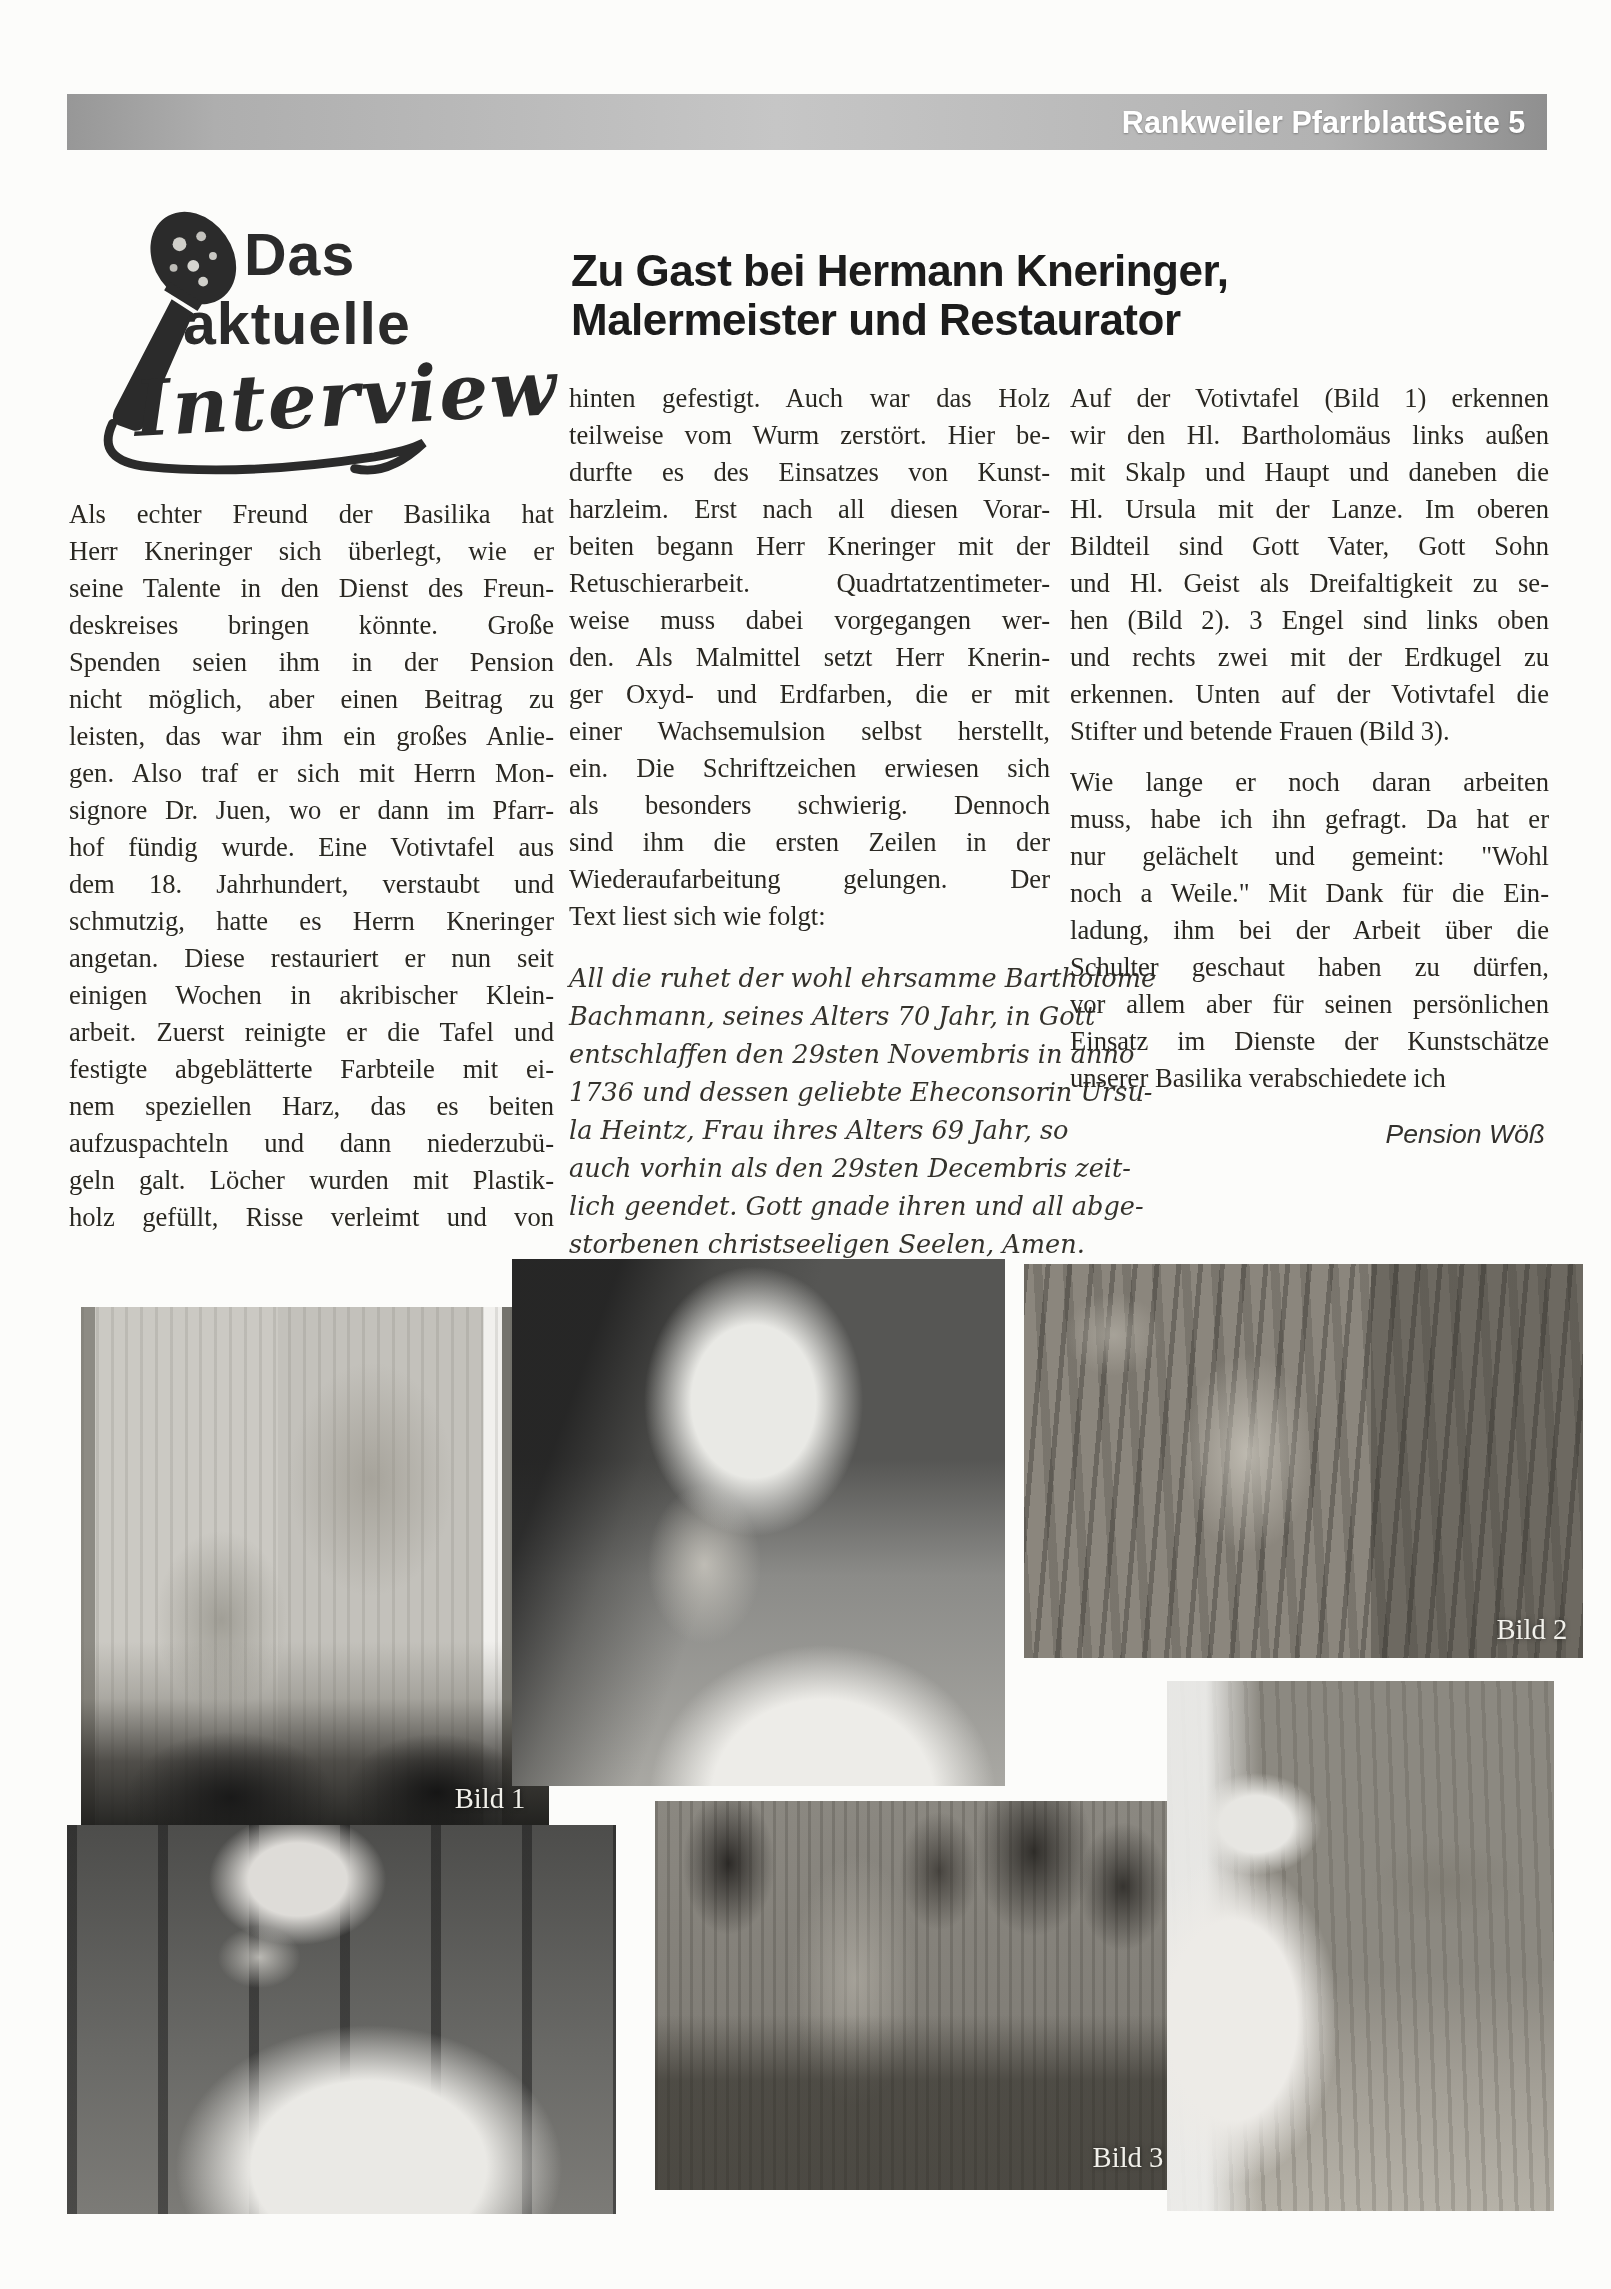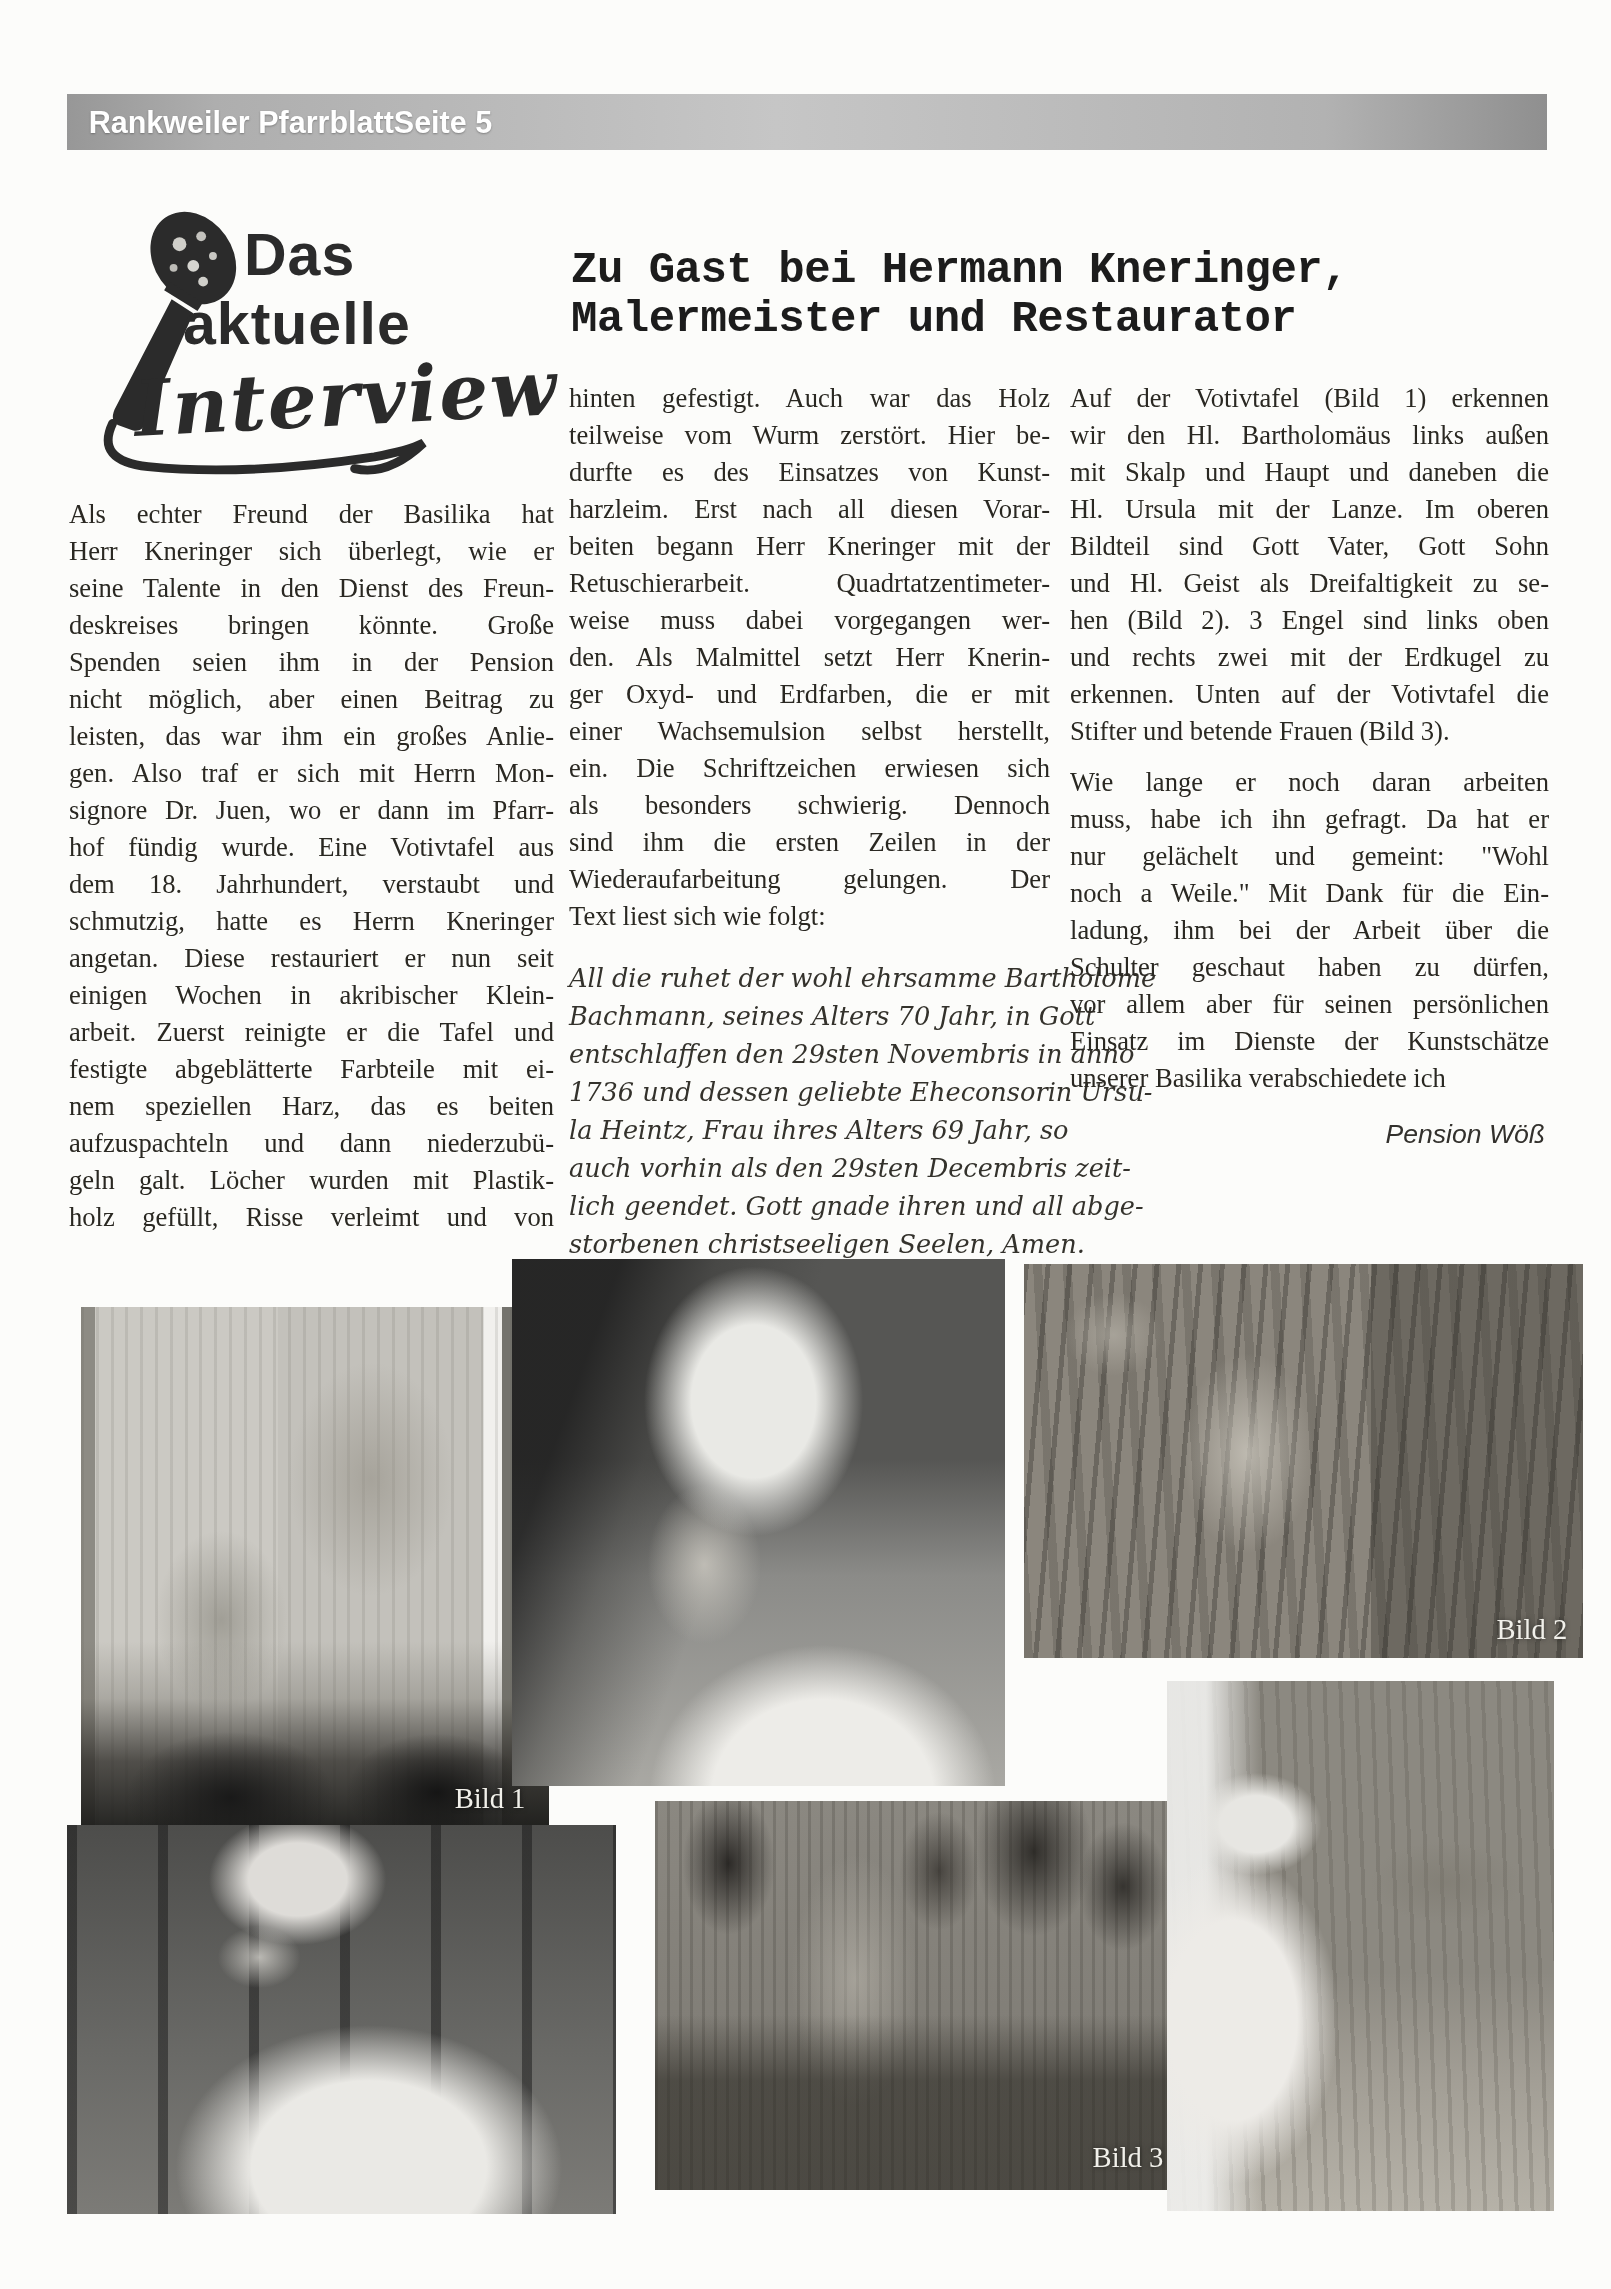--- a/index.html
+++ b/index.html
@@ -5,21 +5,21 @@
   html,body { margin:0; padding:0; background:#d9d9d9; }
   .page {
     position:relative; width:1612px; height:2289px; margin:0 auto;
     background:#fcfcfa; overflow:hidden;
     font-family:"Liberation Serif", serif; color:#262420;
   }
   
   .bar {
     position:absolute; left:67px; top:94px; width:1480px; height:56px;
     background:linear-gradient(90deg,#979797 0%,#aeaeae 10%,#c6c6c6 48%,#b2b2b2 85%,#8f8f8f 100%);
-    display:flex; justify-content:flex-start; align-items:center;
+    display:flex; justify-content:flex-end; align-items:center;
     padding:0 21.7px; box-sizing:border-box;
     font-family:"Liberation Sans", sans-serif; font-weight:bold; font-size:30.5px; color:#ffffff;
     text-shadow:0 1px 2px rgba(60,60,60,.45);
   }
   
   .logo { position:absolute; left:77px; top:197px; width:453px; height:310px; }
   .logo svg { position:absolute; left:0; top:0; }
   .logo-das, .logo-akt {
     position:absolute; font-family:"Liberation Sans", sans-serif; font-weight:bold;
     color:#2b2b2b; letter-spacing:1px;
@@ -27,21 +27,21 @@
   .logo-das { left:167px; top:23.6px; font-size:59px; }
   .logo-akt { left:106px; top:93px; font-size:59px; }
   .logo-script {
     position:absolute; left:57px; top:156px; font-size:77px; color:#2b2b2b;
     font-family:"DejaVu Serif", serif; font-style:italic; font-weight:bold;
     transform:rotate(-3deg); letter-spacing:2px;
   }
   
   .headline {
     position:absolute; left:571px; top:246px; width:808px; margin:0;
-    font-family:Liberation Mono, monospace; font-weight:bold;
+    font-family:Liberation Sans, sans-serif; font-weight:bold;
     font-size:44px; line-height:49px; color:#1c1c1c; letter-spacing:-0.5px;
   }
   
   .col { position:absolute; font-size:26.6px; line-height:37px; color:#2a2822; }
   .col1 { left:69px;   top:496px; width:485px; }
   .col2 { left:569px;  top:380px; width:481px; }
   .col3 { left:1070px; top:380px; width:479px; }
   .tline { text-align:justify; text-align-last:justify; height:37px; overflow:visible; white-space:nowrap; }
   .rag .tline:last-child { text-align-last:left; }
   .quote { margin-top:23.6px; font-style:italic; font-size:25.6px; line-height:38px; font-family:"DejaVu Serif", serif; color:#34322c; }

